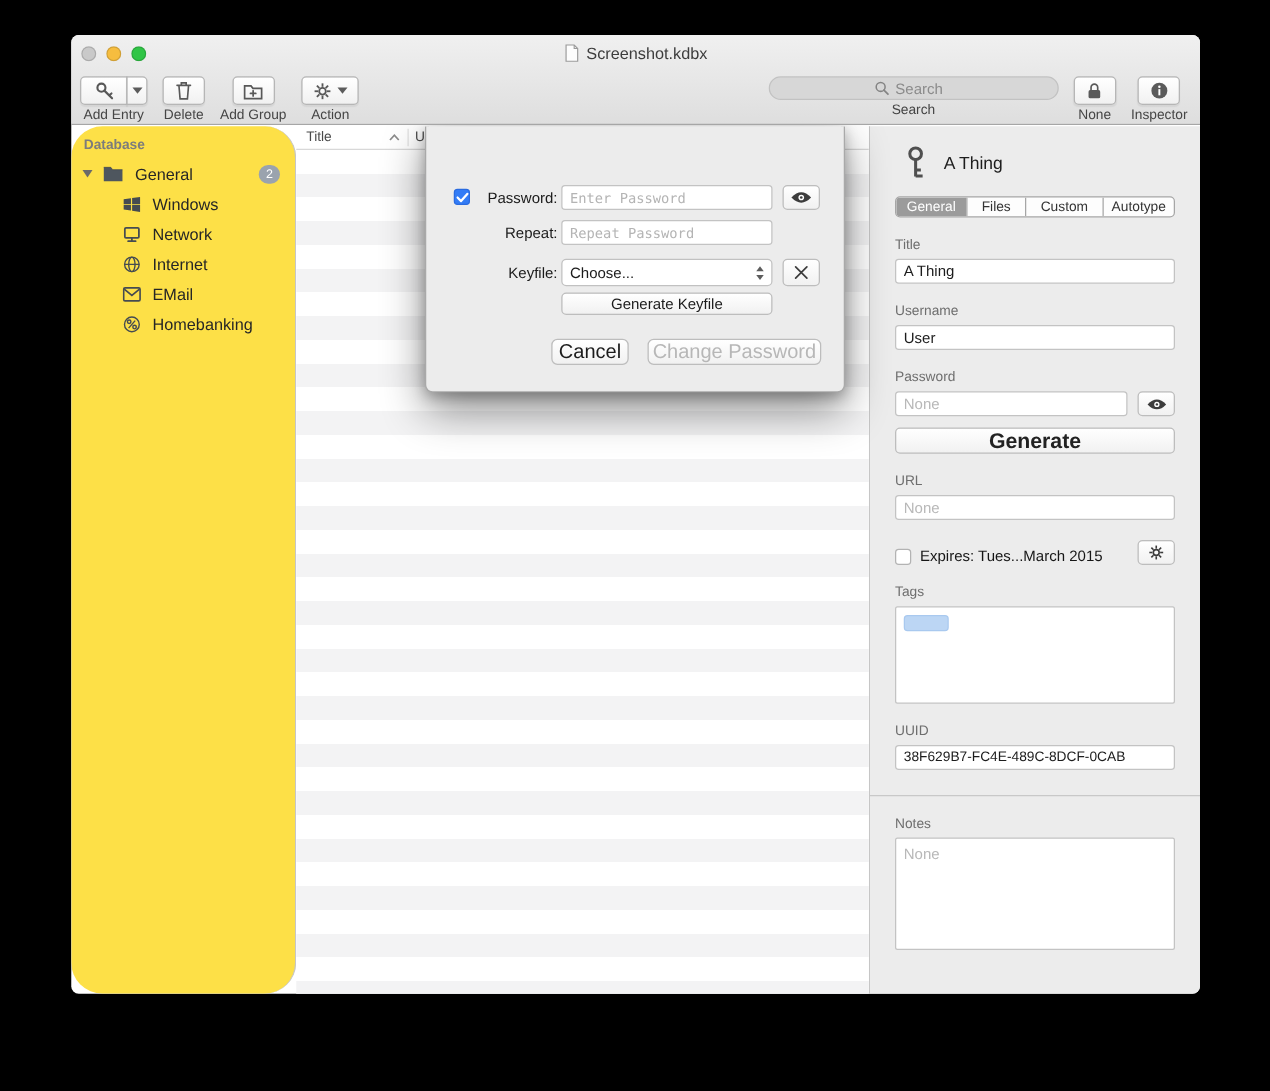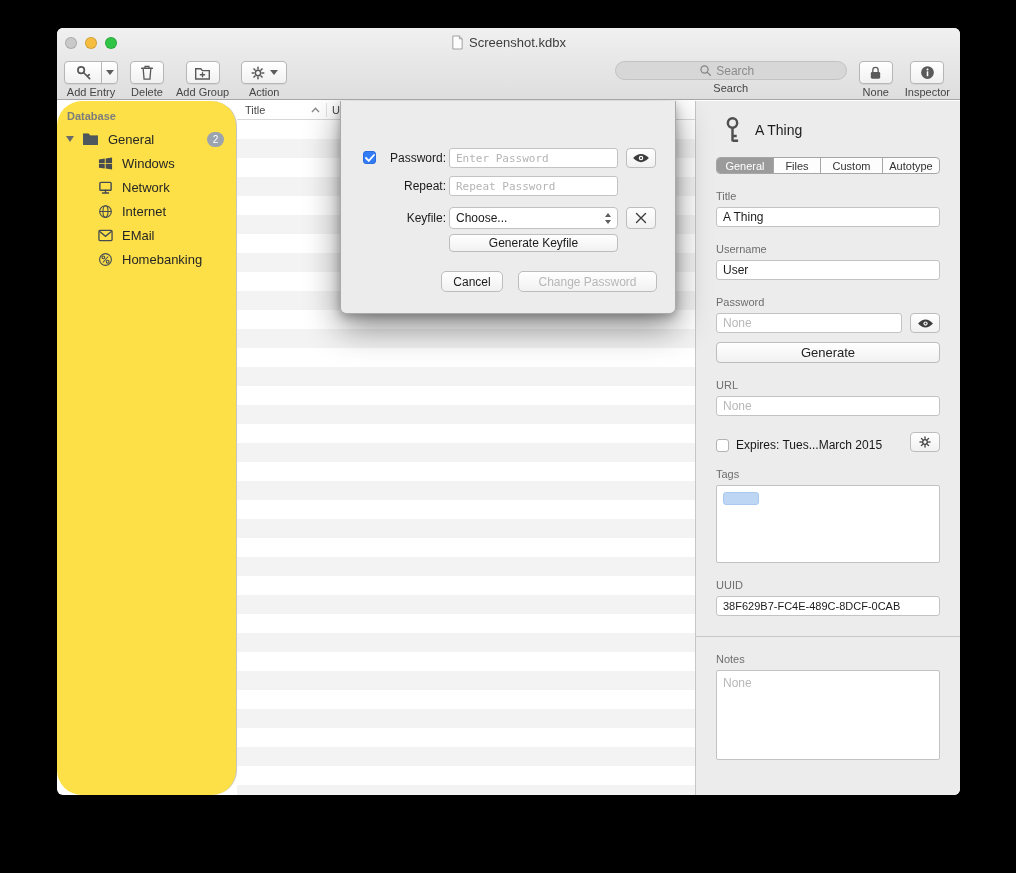--- a/index.html
+++ b/index.html
@@ -89,22 +89,22 @@
   .f-label { margin:16px 0 5px; font-size:11px; color:#6e6e6e; }
   .f-input { width:100%; height:20px; border:1px solid #c3c3c3; border-radius:3px;
              background:#fff; font-size:12px; color:#1c1c1c; padding:0 6px; outline:none;
              font-family:"Liberation Sans", sans-serif; }
   .f-input::placeholder { color:#b8b8b8; }
   .flex-row { display:flex; gap:8px; align-items:center; }
   .sq-btn { width:30px; height:20px; background:linear-gradient(#ffffff,#f1f1f1);
             border:1px solid #bdbdbd; border-radius:4px; flex:none;
             display:flex; align-items:center; justify-content:center; }
   .wide-btn { margin-top:9px; width:100%; height:21px; background:linear-gradient(#ffffff,#f1f1f1);
-              border:1px solid #bdbdbd; border-radius:4px; font-size:13px; color:#222;
-              display:flex; align-items:center; justify-content:center; }
+              border:1px solid #bdbdbd; border-radius:4px; font-size:17px; color:#222;
+              display:flex; align-items:center; justify-content:center;font-weight:bold; }
   .expires-row { margin-top:16px; display:flex; align-items:flex-end; }
   .cb { width:13px; height:13px; border:1px solid #b3b3b3; border-radius:3px; background:#fff; flex:none; }
   .cb.checked { background:#337cf6; border-color:#2a6be0; display:flex; align-items:center; justify-content:center; }
   .expires-row .exp-label { margin-left:7px; font-size:12px; color:#161616; flex:1; }
   .tags-box { margin-top:0; width:100%; height:78px; background:#fff; border:1px solid #c3c3c3;
               border-radius:2px; padding:6px; }
   .tag-chip { width:36px; height:13px; background:#bcd6f4; border:1px solid #a9c9ef; border-radius:3px; }
   .insp-divider { margin-top:20px; height:1px; background:#c8c8c8; margin-left:-20px; margin-right:-20px; }
   .notes-area { width:100%; height:90px; background:#fff; border:1px solid #c3c3c3; border-radius:2px;
                 resize:none; font-family:"Liberation Sans", sans-serif; font-size:12px; color:#1c1c1c;
@@ -132,21 +132,21 @@
   .dropdown .dd-text { flex:1; }
   .stepper { display:flex; flex-direction:column; gap:3px; align-items:center; }
   .tri-up { width:0; height:0; border-left:3.5px solid transparent; border-right:3.5px solid transparent;
             border-bottom:4.5px solid #5c5c5c; }
   .tri-dn { width:0; height:0; border-left:3.5px solid transparent; border-right:3.5px solid transparent;
             border-top:4.5px solid #5c5c5c; }
   .gen-key-btn { position:absolute; left:108px; top:133px; width:169px; height:18px;
                  background:linear-gradient(#ffffff,#f1f1f1); border:1px solid #bdbdbd; border-radius:4px;
                  font-size:12px; color:#1b1b1b; display:flex; align-items:center; justify-content:center; }
   .dlg-btn { position:absolute; top:170px; height:21px; background:linear-gradient(#ffffff,#f1f1f1);
-             border:1px solid #bdbdbd; border-radius:5px; font-size:12px; color:#1b1b1b;
+             border:1px solid #bdbdbd; border-radius:5px; font-size:16px; color:#1b1b1b;
              display:flex; align-items:center; justify-content:center; }
   .btn-cancel { left:100px; width:62px; }
   .btn-change { left:177px; width:139px; color:#b7b7b7; }
 </style>
 </head>
 <body>
 
 <div class="window">
 
   <div class="header">

